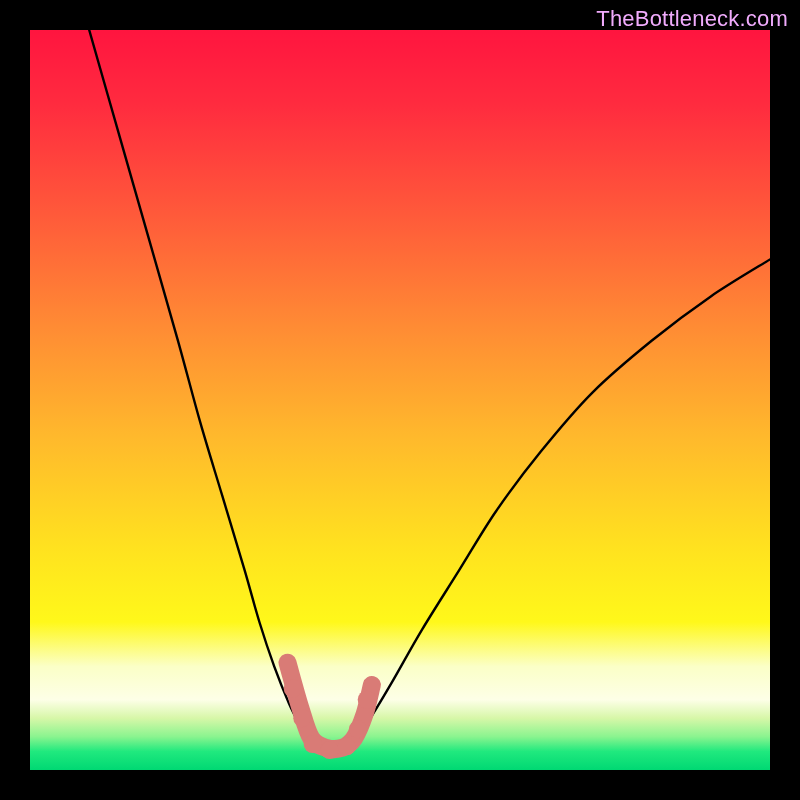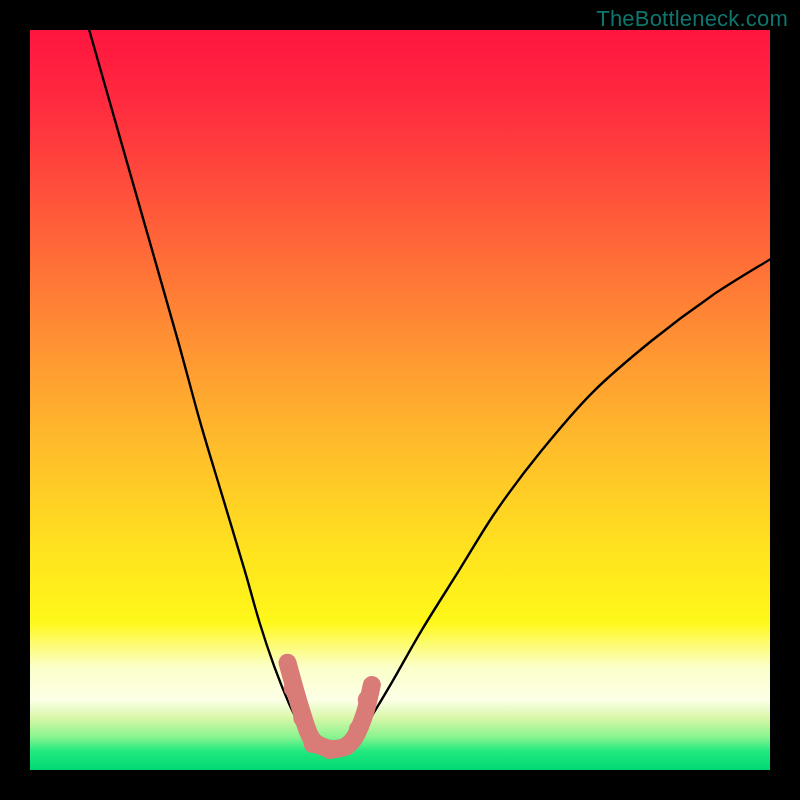--- a/index.html
+++ b/index.html
@@ -32,21 +32,21 @@
     left: 0;
     top: 0;
     width: 100%;
     height: 100%;
   }
   .watermark {
     position: absolute;
     top: 6px;
     right: 12px;
     font-size: 22px;
-    color: #0f766e;
+    color: #f0abfc;
     font-weight: 500;
     letter-spacing: 0.2px;
   }
   svg.curves {
     position: absolute;
     left: 0;
     top: 0;
     width: 100%;
     height: 100%;
   }

